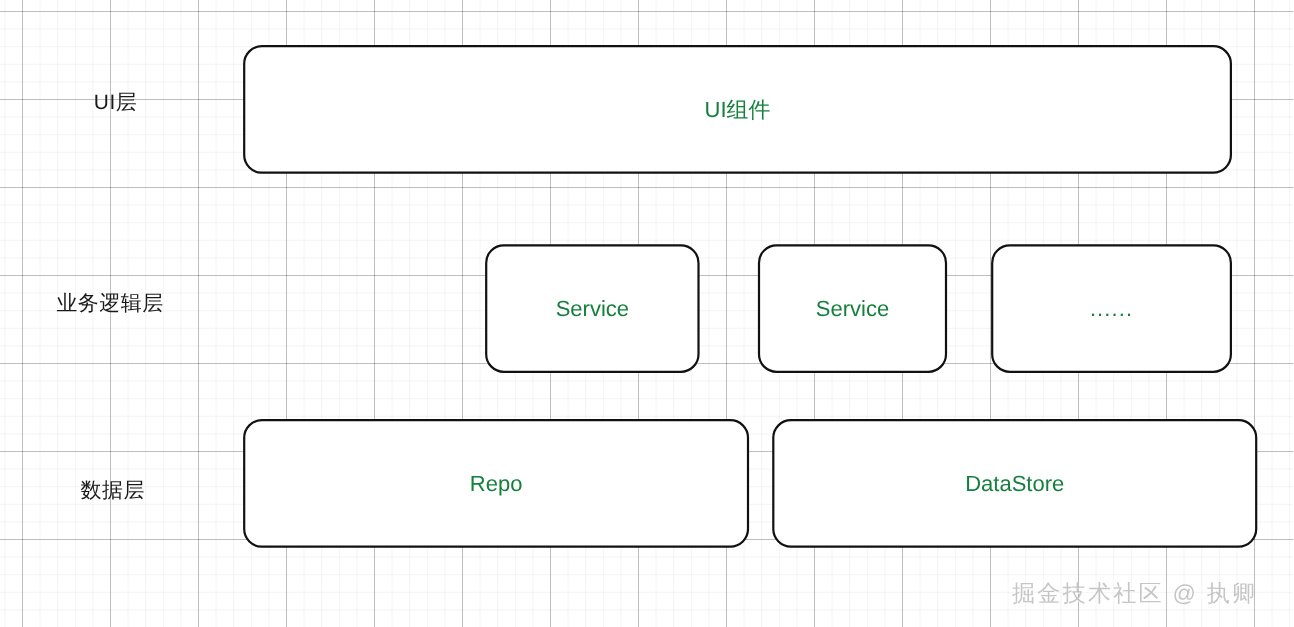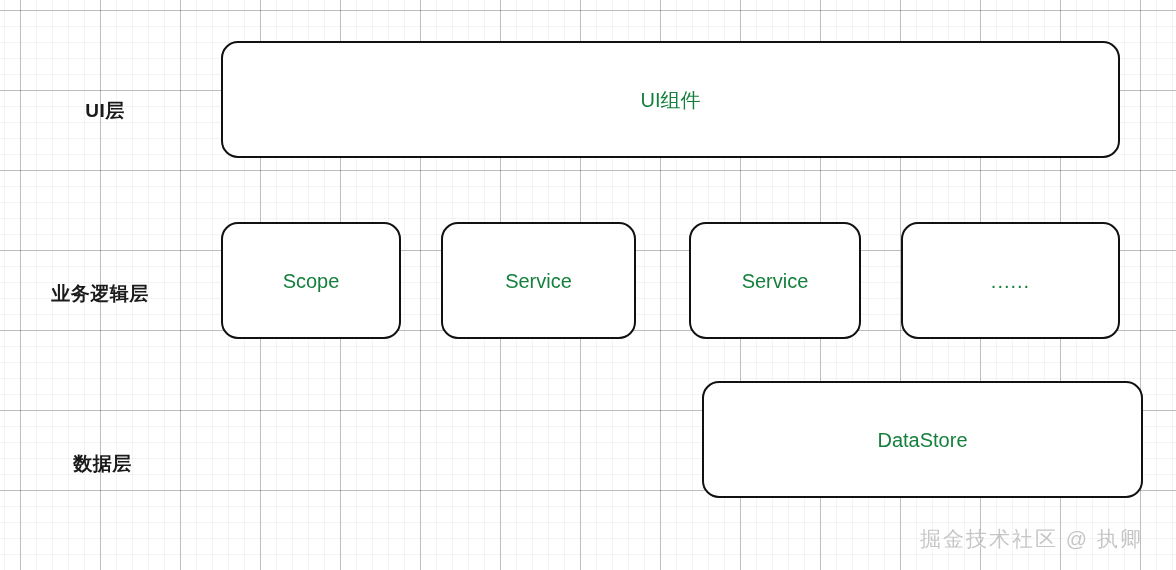--- a/index.html
+++ b/index.html
@@ -30,29 +30,28 @@
       20px 10px,
       20px 10px,
       20px 10px;
     overflow: hidden;
     font-family: "Liberation Sans", "DejaVu Sans", sans-serif;
   }
 
   .layer-label {
     position: absolute;
     display: flex;
-    align-items: flex-start;
+    align-items: flex-end;
     justify-content: center;
     color: #1a1a1a;
     font-size: 19px;
-    font-weight: 700;
+    font-weight: 400;
     letter-spacing: 0.5px;
     white-space: nowrap;
     user-select: none;
-    margin-top: 28px;
   }
 
   .node {
     position: absolute;
     box-sizing: border-box;
     background: #ffffff;
     border: 2.6px solid #111111;
     border-radius: 17px;
     display: flex;
     align-items: center;
@@ -93,40 +92,40 @@
   </div>
 
   <div class="node" style="left:221px; top:41px; width:899px; height:117px;">
     <span class="node-label">UI组件</span>
   </div>
 
   <div class="layer-label" style="left:20px; top:253px; width:160px; height:36px;">
     <span>业务逻辑层</span>
   </div>
 
-  <div class="node" style="left:221px; top:222px; width:180px; height:117px;">
-    <span class="node-label">Scope</span>
-  </div>
 
   <div class="node" style="left:441px; top:222px; width:195px; height:117px;">
     <span class="node-label">Service</span>
   </div>
 
   <div class="node" style="left:689px; top:222px; width:172px; height:117px;">
     <span class="node-label">Service</span>
   </div>
 
   <div class="node" style="left:901px; top:222px; width:219px; height:117px;">
     <span class="node-label dots">......</span>
   </div>
 
   <div class="layer-label" style="left:25px; top:423px; width:155px; height:36px;">
     <span>数据层</span>
   </div>
 
+  <div class="node" style="left:221px; top:381px; width:460px; height:117px;">
+    <span class="node-label">Repo</span>
+  </div>
 
   <div class="node" style="left:702px; top:381px; width:441px; height:117px;align-items:center;">
     <span class="node-label">DataStore</span>
   </div>
 
   <div class="watermark" style="left:920px; top:525px;">掘金技术社区 @ 执卿</div>
 
 </div>
 
 </body></html>

